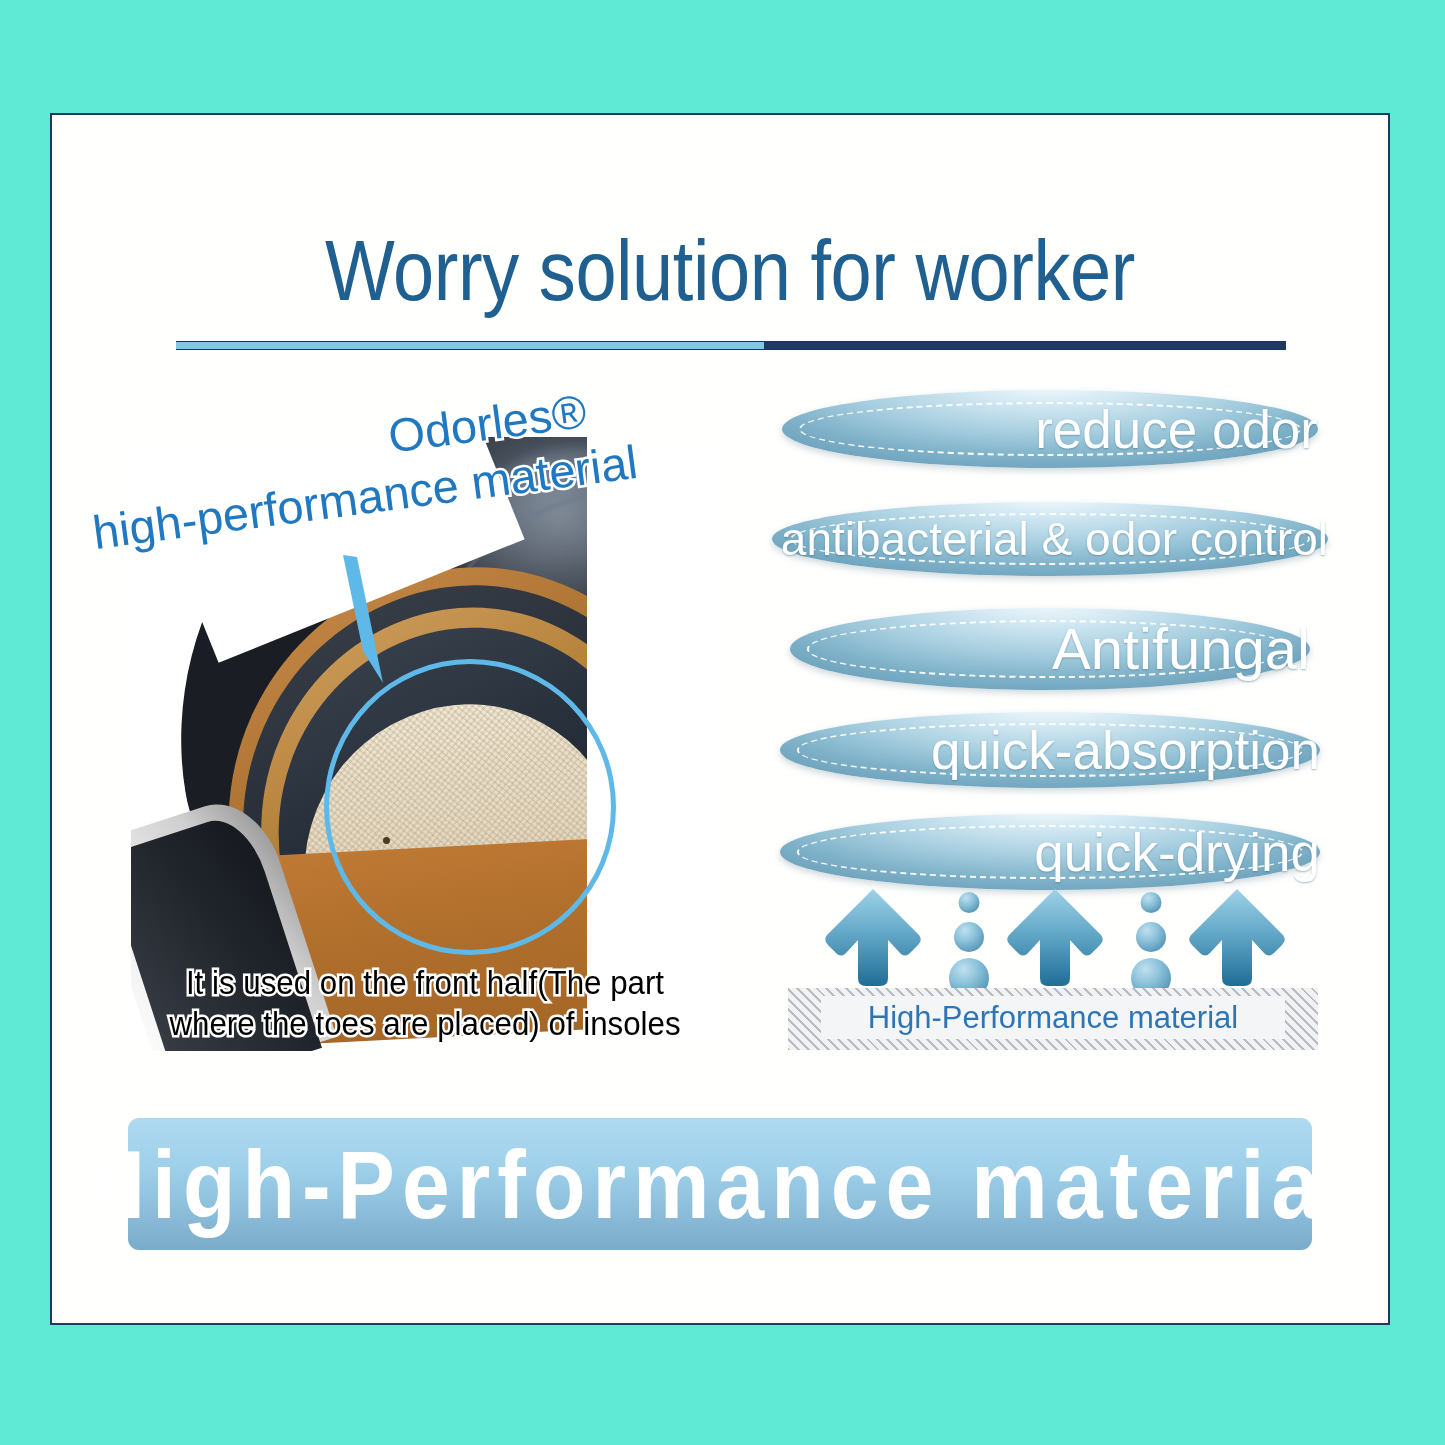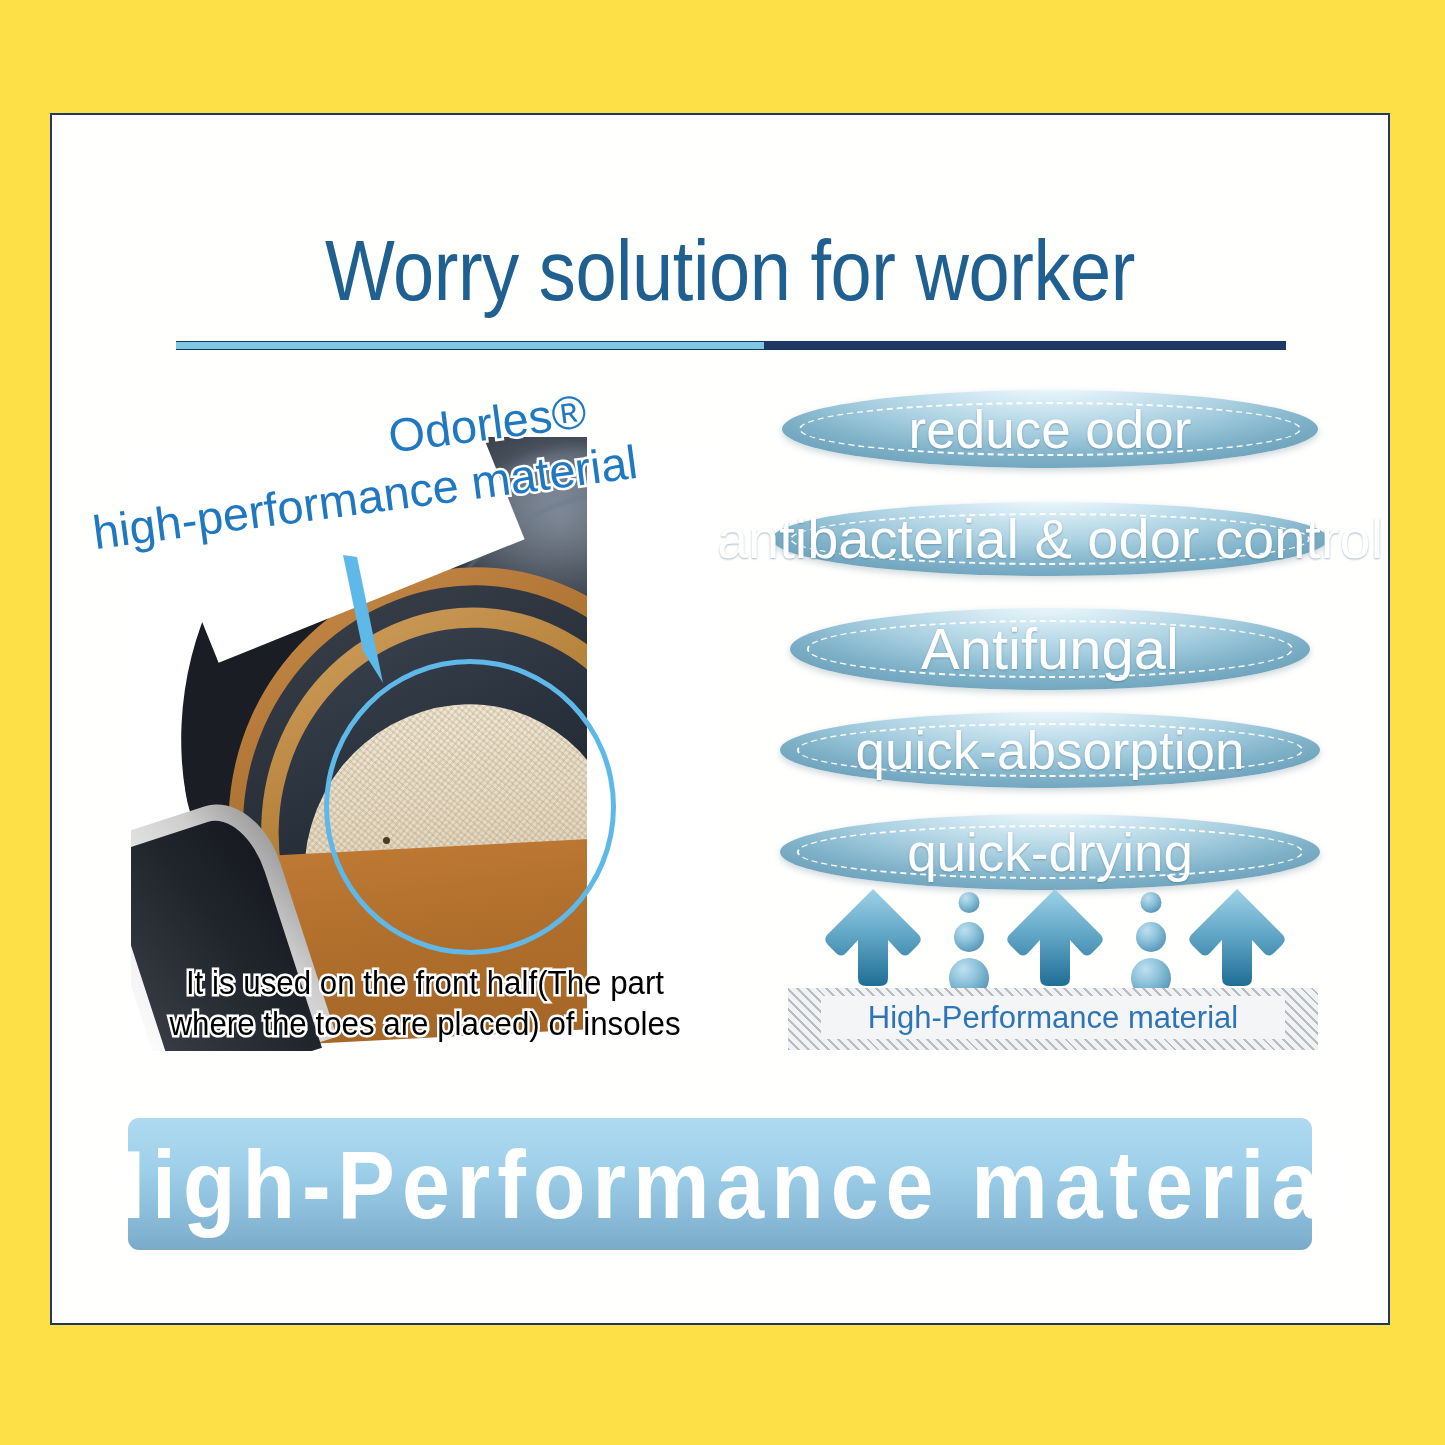--- a/index.html
+++ b/index.html
@@ -4,21 +4,21 @@
 <style>
   html, body {
     margin: 0;
     padding: 0;
     background: #ffffff;
   }
   #stage {
     position: relative;
     width: 1445px;
     height: 1445px;
-    background: #fde047;
+    background: #5eead4;
     overflow: hidden;
     font-family: "Liberation Sans", sans-serif;
   }
 
   
   #frame {
     position: absolute;
     left: 50px;
     top: 113px;
     width: 1340px;
@@ -259,21 +259,21 @@
     height: 470px;
   }
   .badge {
     position: absolute;
     border-radius: 50%;
     background:
       radial-gradient(ellipse 70% 120% at 50% -8%, #f2fafd 0%, #d3e9f3 22%, #a8cfe0 52%, #7fb2c9 78%, #6a9fb8 100%);
     box-shadow: 0 3px 7px rgba(80,110,130,.28);
     display: flex;
     align-items: center;
-    justify-content: center;
+    justify-content: flex-end;
   }
   .badge::after {
     content: "";
     position: absolute;
     left: 3.2%;
     top: 15%;
     right: 3.2%;
     bottom: 15%;
     border: 2px dashed rgba(255,255,255,.95);
     border-radius: 50%;
@@ -284,21 +284,21 @@
     color: #ffffff;
     font-family: "Liberation Sans Narrow", "Liberation Sans", sans-serif;
     line-height: 1;
     white-space: nowrap;
     text-shadow: 0 1px 2px rgba(60,100,125,.45);
     z-index: 2;
   }
   .b0 { left: 10px;  top: 0px;   width: 536px; height: 78px; }
   .b0 .badge-label { font-size: 53px; }
   .b1 { left: 0px;   top: 112px; width: 556px; height: 74px; }
-  .b1 .badge-label { font-size: 56px; }
+  .b1 .badge-label { font-size: 46px; }
   .b2 { left: 18px;  top: 218px; width: 520px; height: 82px; }
   .b2 .badge-label { font-size: 58px; }
   .b3 { left: 8px;   top: 322px; width: 540px; height: 76px; }
   .b3 .badge-label { font-size: 53px; }
   .b4 { left: 8px;   top: 424px; width: 540px; height: 76px; }
   .b4 .badge-label { font-size: 53px; }
 
   
   #flow {
     position: absolute;

